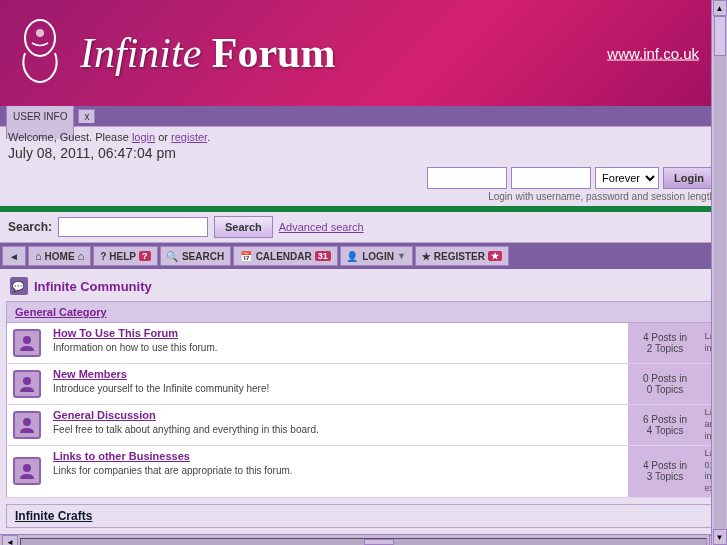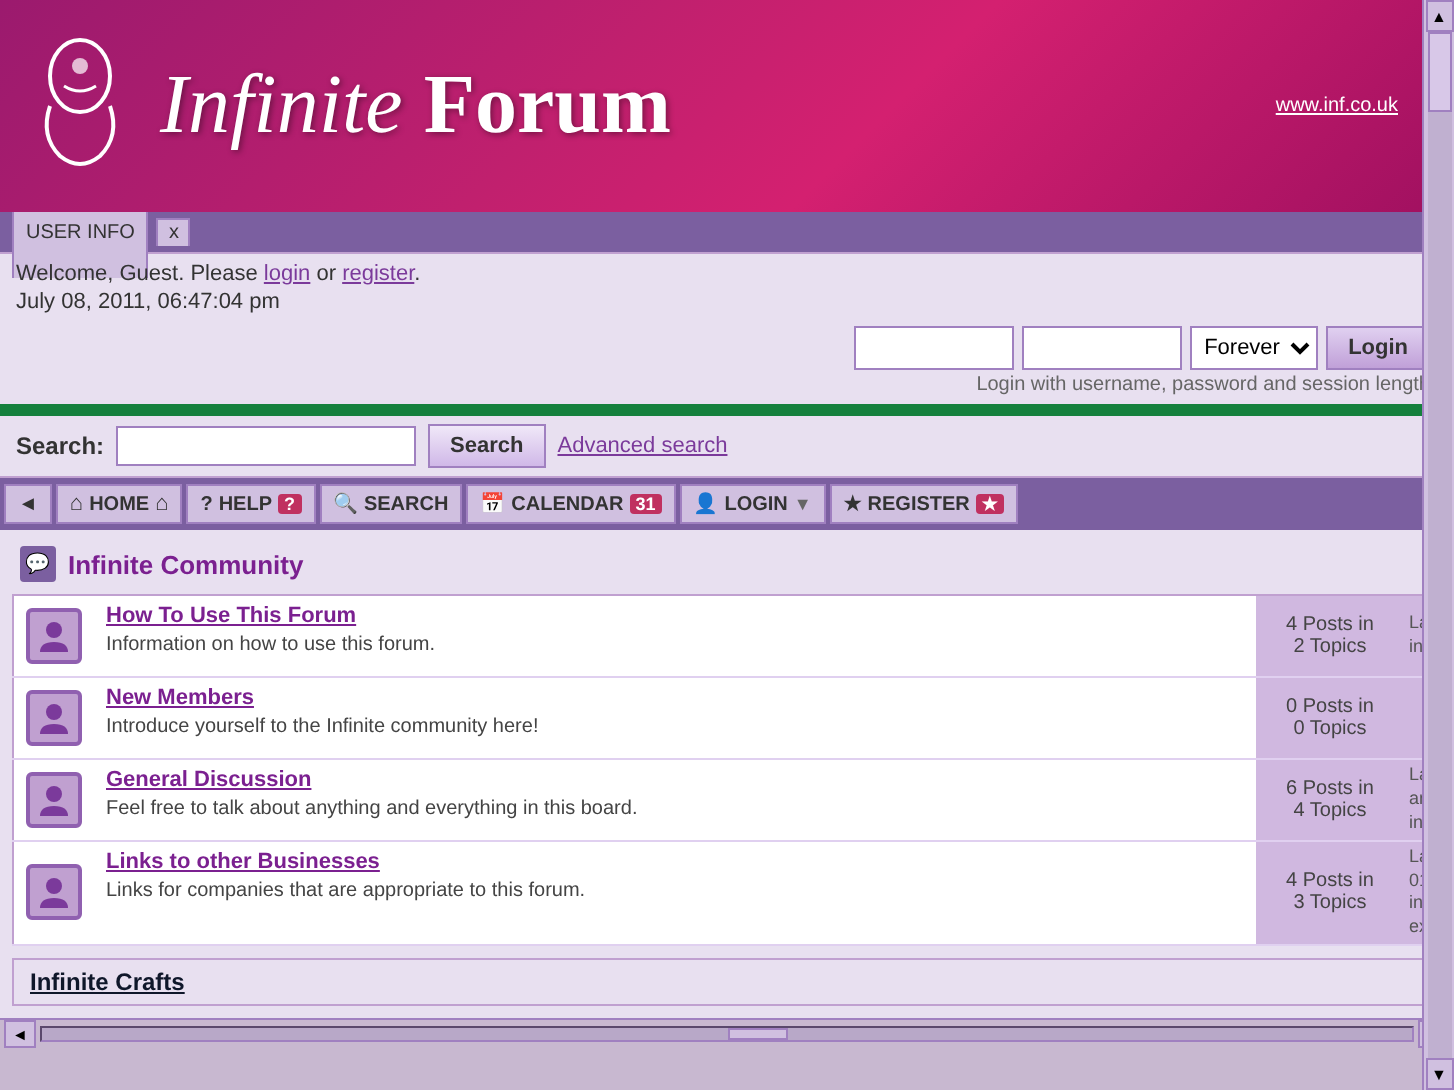--- a/index.html
+++ b/index.html
@@ -26,21 +26,21 @@
       font-family: Georgia, serif;
     }
     .header-title span.italic { font-style: italic; font-weight: normal; }
     .header-title span.bold { font-weight: bold; font-style: normal; }
     .header-url {
       position: absolute;
       right: 28px;
       top: 50%;
       transform: translateY(-50%);
       color: white;
-      font-size: 10px;
+      font-size: 15px;
       text-decoration: underline;
     }
 
     
     .user-info-bar {
       background: #7b5fa0;
       height: 20px;
       display: flex;
       align-items: center;
       padding: 0 6px;
@@ -70,21 +70,21 @@
       border-bottom: 6px solid #15803d;
       padding: 4px 8px 0 8px;
       min-height: 70px;
     }
     .welcome-text {
       font-size: 11px;
       color: #333;
       margin-bottom: 2px;
     }
     .welcome-text a { color: #7b3a9b; text-decoration: underline; }
-    .welcome-date { font-size: 11px; color: #333; margin-bottom: 6px; }
+    .welcome-date { font-size: 14px; color: #333; margin-bottom: 6px; }
     .login-row {
       display: flex;
       justify-content: flex-end;
       align-items: center;
       gap: 4px;
       margin-bottom: 2px;
       padding-right: 4px;
     }
     .login-input {
       width: 80px;
@@ -477,20 +477,23 @@
 <div class="main-content">
 
   <div class="community-header">
     <div class="community-icon">💬</div>
     <span class="community-title">Infinite Community</span>
   </div>
 
   <table class="forum-table">
 
     <tbody>
+        <tr class="category-header-row">
+      <td colspan="4" class="category-header-cell">General Category</td>
+    </tr>
 
     <tr class="forum-row">
       <td class="forum-icon-cell">
         <div class="forum-avatar">
           <svg viewBox="0 0 20 20" xmlns="http://www.w3.org/2000/svg">
             <circle cx="10" cy="7" r="4" fill="#7b3a9b"></circle>
             <path d="M3 18 Q3 13 10 13 Q17 13 17 18" fill="#7b3a9b"></path>
           </svg>
         </div>
       </td>

